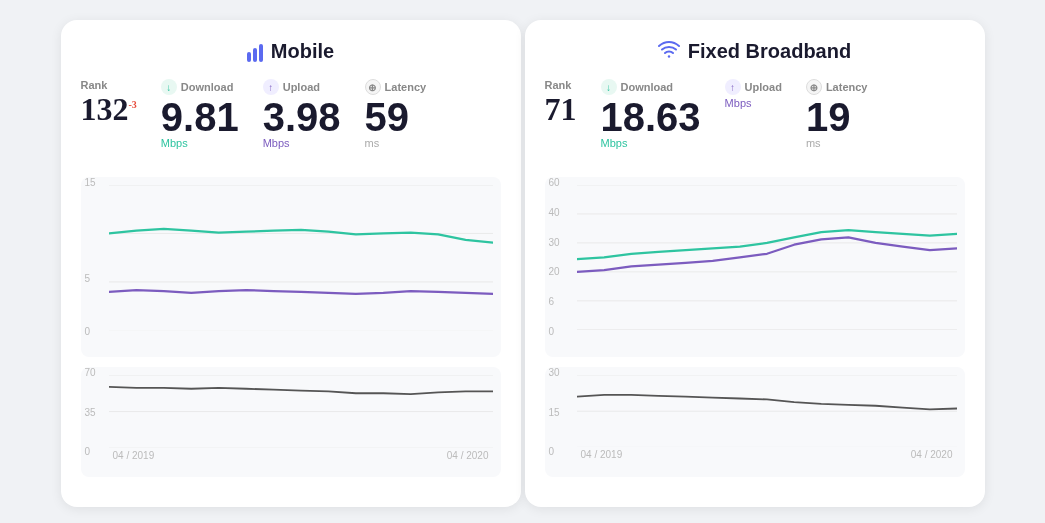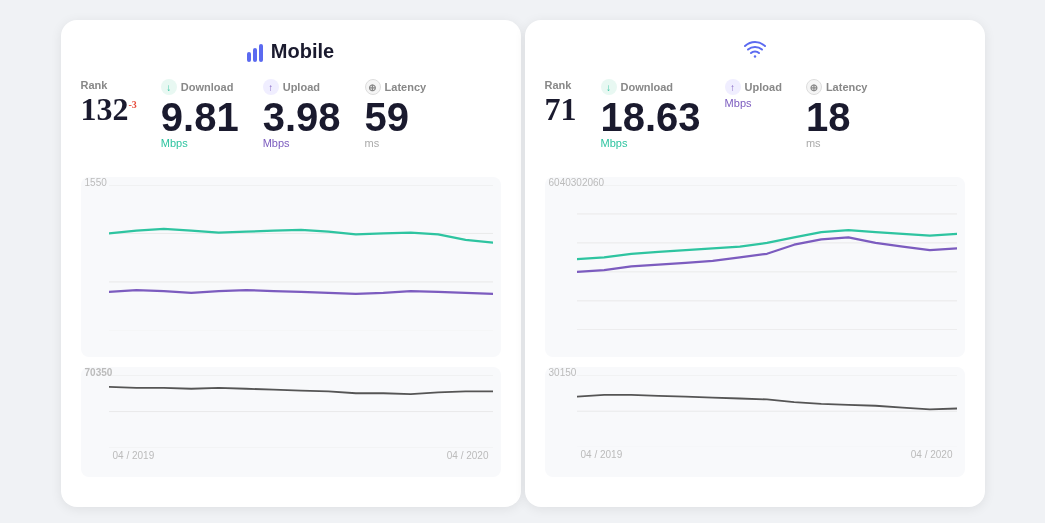--- a/index.html
+++ b/index.html
@@ -106,25 +106,24 @@
       padding: 8px 8px 4px 8px;
       margin-bottom: 10px;
       position: relative;
     }
     .y-labels {
       position: absolute;
       left: 4px;
       top: 0;
       bottom: 20px;
       display: flex;
-      flex-direction: row;
+      flex-direction: column;
       justify-content: space-between;
       font-size: 10px;
       color: #bbb;
-      text-align: right;
     }
     svg.line-chart {
       display: block;
       width: 100%;
     }
     .x-labels {
       display: flex;
       justify-content: space-between;
       font-size: 10px;
       color: #bbb;
@@ -195,21 +194,21 @@
         <line x1="0" y1="106" x2="420" y2="106" stroke="#e8e8e8" stroke-width="1"></line>
         <line x1="0" y1="160" x2="420" y2="160" stroke="#e8e8e8" stroke-width="1"></line>
 
         <polyline points="0,53 30,50 60,48 90,50 120,52 150,51 180,50 210,49 240,51 270,54 300,53 330,52 360,54 390,60 420,63" fill="none" stroke="#2ec4a0" stroke-width="2.5" stroke-linejoin="round" stroke-linecap="round"></polyline>
 
         <polyline points="0,117 30,115 60,116 90,118 120,116 150,115 180,116 210,117 240,118 270,119 300,118 330,116 360,117 390,118 420,119" fill="none" stroke="#7c5cbf" stroke-width="2.5" stroke-linejoin="round" stroke-linecap="round"></polyline>
       </svg>
     </div>
 
     <div class="chart-area" style="height:110px;">
-      <div class="y-labels" style="bottom:12px;font-weight:bold;">
+      <div class="y-labels" style="bottom:20px;">
         <span>70</span>
         <span>35</span>
         <span>0</span>
       </div>
       <svg class="line-chart" viewBox="0 0 420 80" preserveAspectRatio="none" style="margin-left:20px;width:calc(100% - 20px);">
         <line x1="0" y1="0" x2="420" y2="0" stroke="#e8e8e8" stroke-width="1"></line>
         <line x1="0" y1="40" x2="420" y2="40" stroke="#e8e8e8" stroke-width="1"></line>
         <line x1="0" y1="80" x2="420" y2="80" stroke="#e8e8e8" stroke-width="1"></line>
 
         <polyline points="0,13 30,14 60,14 90,15 120,14 150,15 180,16 210,17 240,18 270,20 300,20 330,21 360,19 390,18 420,18" fill="none" stroke="#555" stroke-width="2" stroke-linejoin="round" stroke-linecap="round"></polyline>
@@ -224,20 +223,21 @@
   <div class="card">
     <div class="card-title">
       <span class="wifi-icon">
         <svg width="22" height="18" viewBox="0 0 22 18" fill="none">
           <path d="M1 6C3.9 3.4 7.8 2 11 2s7.1 1.4 10 4" stroke="#5b6af0" stroke-width="2" stroke-linecap="round"></path>
           <path d="M4 9.5C6 7.8 8.4 7 11 7s5 .8 7 2.5" stroke="#5b6af0" stroke-width="2" stroke-linecap="round"></path>
           <path d="M7 13c1.1-1 2.5-1.5 4-1.5s2.9.5 4 1.5" stroke="#5b6af0" stroke-width="2" stroke-linecap="round"></path>
           <circle cx="11" cy="16.5" r="1.2" fill="#5b6af0"></circle>
         </svg>
       </span>
+      <span>Fixed Broadband</span>
     </div>
 
     <div class="stats-row">
       <div class="stat-item">
         <div class="stat-label">
           <span>Rank</span>
         </div>
         <div class="stat-value rank">71</div>
       </div>
       <div class="stat-item">
@@ -253,21 +253,21 @@
           <span class="arrow arrow-up">↑</span>
           <span>Upload</span>
         </div>
         <div class="stat-unit upload">Mbps</div>
       </div>
       <div class="stat-item">
         <div class="stat-label">
           <span class="arrow arrow-latency">⊕</span>
           <span>Latency</span>
         </div>
-        <div class="stat-value">18</div>
+        <div class="stat-value">19</div>
         <div class="stat-unit latency">ms</div>
       </div>
     </div>
 
     <div class="chart-area" style="height:180px;">
       <div class="y-labels">
         <span>60</span>
         <span>40</span>
         <span>30</span>
         <span>20</span>

